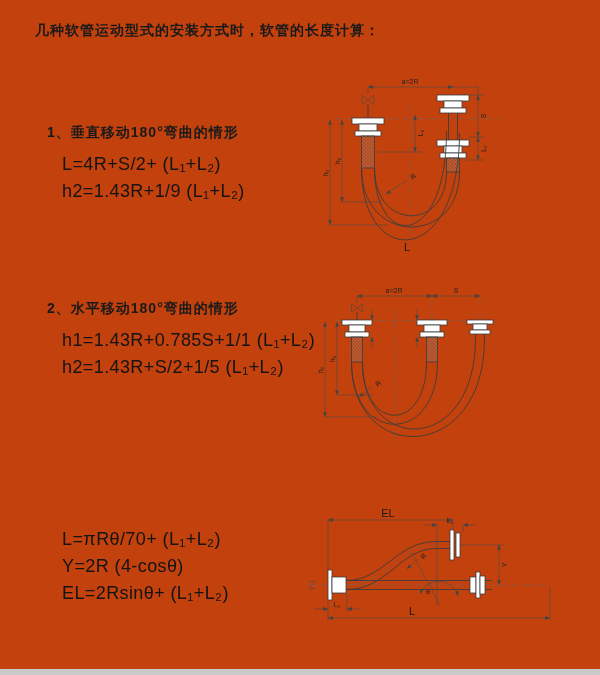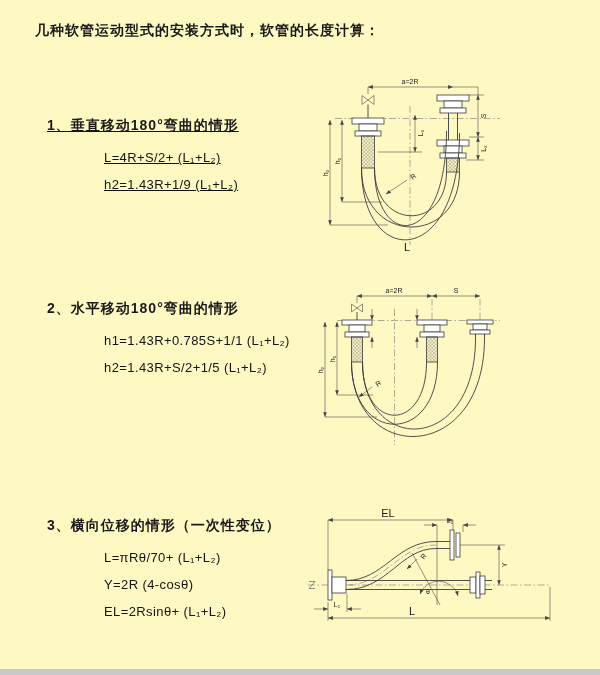--- a/index.html
+++ b/index.html
@@ -1,58 +1,57 @@
 <!DOCTYPE html>
 <html><head>
 <meta charset="utf-8">
 <style>
   html,body{margin:0;padding:0;background:#fff;}
-  .page{position:relative;width:600px;height:675px;background:#fef9c3;overflow:hidden;
+  .page{position:relative;width:600px;height:675px;background:#c2410c;overflow:hidden;
         font-family:"Liberation Sans",sans-serif;color:#111;}
   .doc-title{position:absolute;left:35px;top:22px;font-size:14px;font-weight:bold;
              letter-spacing:1px;color:#1a1a1a;}
   .section{position:absolute;left:47px;}
   .sec-heading{font-size:14px;font-weight:bold;letter-spacing:1px;color:#1a1a1a;}
   .formulas{margin-left:15px;margin-top:9px;}
-  .formula{font-size:13px;letter-spacing:.4px;color:#141414;height:27px;line-height:27px;margin-left:42px;}
+  .formula{font-size:18px;letter-spacing:.4px;color:#141414;height:27px;line-height:27px;}
   .diagram{position:absolute;}
   
   .ol{stroke:#3c3c3c;stroke-width:.9;fill:none;}           
   .fl{stroke:#3c3c3c;stroke-width:.8;fill:#ffffff;}        
   .dl{stroke:#4a4a4a;stroke-width:.6;fill:none;}           
   .cl{stroke:#6a6a6a;stroke-width:.55;fill:none;stroke-dasharray:7 2.5 1.5 2.5;} 
   .dt{fill:#222;font-size:7px;font-family:"Liberation Sans",sans-serif;text-anchor:middle;}
   .dt-big{fill:#1a1a1a;font-size:11px;font-family:"Liberation Sans",sans-serif;text-anchor:middle;}
   .page-bottom-edge{position:absolute;left:0;bottom:0;width:600px;height:6px;background:#c9c9c9;}
 </style>
 </head>
 <body>
 
 <div class="page">
 
   <div class="doc-title">几种软管运动型式的安装方式时，软管的长度计算：</div>
 
-  <div class="section" style="top:117px;text-decoration:underline;">
+  <div class="section" style="top:124px;">
     <div class="sec-heading">1、垂直移动180°弯曲的情形</div>
     <div class="formulas">
       <div class="formula">L=4R+S/2+ (L₁+L₂)</div>
       <div class="formula">h2=1.43R+1/9 (L₁+L₂)</div>
     </div>
   </div>
 
   <div class="section" style="top:300px;">
     <div class="sec-heading">2、水平移动180°弯曲的情形</div>
     <div class="formulas">
       <div class="formula">h1=1.43R+0.785S+1/1 (L₁+L₂)</div>
       <div class="formula">h2=1.43R+S/2+1/5 (L₁+L₂)</div>
     </div>
   </div>
 
   <div class="section" style="top:517px;">
-    <div class="sec-heading">3、横向位移的情形（一次性变位）</div>
     <div class="formulas">
       <div class="formula">L=πRθ/70+ (L₁+L₂)</div>
       <div class="formula">Y=2R (4-cosθ)</div>
       <div class="formula">EL=2Rsinθ+ (L₁+L₂)</div>
     </div>
   </div>
 
   <svg class="diagram" style="left:310px;top:73px;" width="210" height="185" viewBox="0 0 210 185">
     <defs>
       <marker id="ah" viewBox="0 0 10 10" refX="9" refY="5" markerWidth="9" markerHeight="9" orient="auto-start-reverse" markerUnits="strokeWidth">

